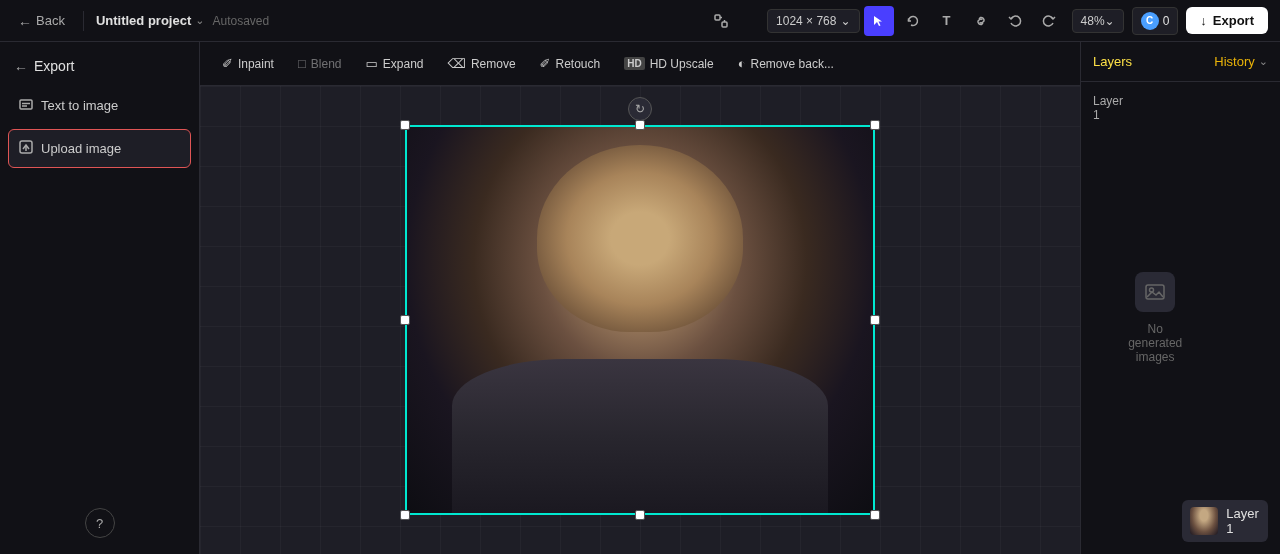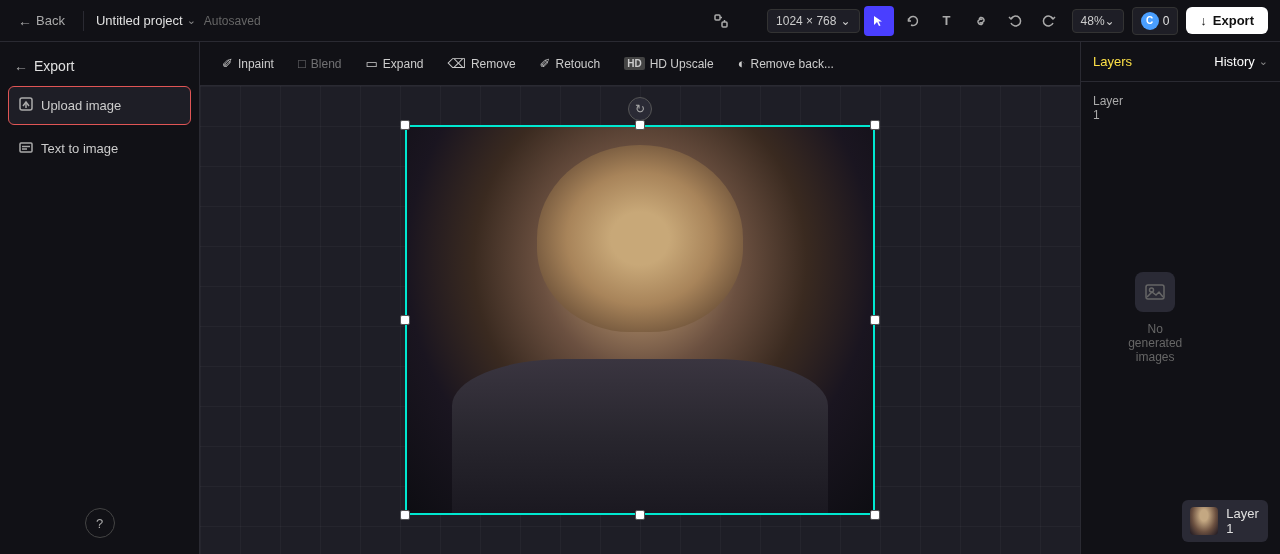--- a/index.html
+++ b/index.html
@@ -42,21 +42,21 @@
       border-radius: 4px;
     }
     .back-arrow { font-size: 14px; }
     .project-name-area {
       display: flex;
       align-items: center;
       gap: 4px;
     }
     .project-name {
       font-size: 13px;
-      font-weight: 400;
+      font-weight: 700;
       color: #e0e0e0;
     }
     .chevron-icon { color: #888; font-size: 11px; cursor: pointer; }
     .autosaved {
       font-size: 12px;
       color: #666;
     }
     .divider-v {
       width: 1px;
       height: 20px;
@@ -341,21 +341,21 @@
     }
     .right-panel-tabs {
       display: flex;
       align-items: center;
       justify-content: space-between;
       padding: 8px 12px;
       border-bottom: 1px solid #2a2a32;
     }
     .right-tab {
       font-size: 13px;
-      color: #ffffff;
+      color: #eab308;
       cursor: pointer;
       padding: 4px 0;
     }
     .right-tab.active {
       color: #fde047;
       font-weight: 500;
     }
     .history-tab-area {
       display: flex;
       align-items: center;
@@ -497,39 +497,39 @@
   </div>
 </div>
 
 <div class="main-layout">
 
   <div class="left-sidebar">
     <div class="create-header">
       <span class="create-header-icon">←</span>
       <span>Export</span>
     </div>
+    <div class="sidebar-btn">
+      <span class="sidebar-btn-icon">
+        <svg width="14" height="14" viewBox="0 0 14 14" fill="none" stroke="currentColor" stroke-width="1.5">
+          <rect x="1" y="3" width="12" height="9" rx="1"></rect>
+          <line x1="3" y1="6.5" x2="11" y2="6.5"></line>
+          <line x1="3" y1="9" x2="8" y2="9"></line>
+        </svg>
+      </span>
+      <span>Text to image</span>
+    </div>
     <div class="sidebar-btn active">
       <span class="sidebar-btn-icon">
         <svg width="14" height="14" viewBox="0 0 14 14" fill="none" stroke="currentColor" stroke-width="1.5">
           <rect x="1" y="1" width="12" height="12" rx="2"></rect>
           <path d="M4 9 L7 5 L10 9"></path>
           <line x1="7" y1="5" x2="7" y2="11"></line>
         </svg>
       </span>
       <span>Upload image</span>
-    </div>
-    <div class="sidebar-btn">
-      <span class="sidebar-btn-icon">
-        <svg width="14" height="14" viewBox="0 0 14 14" fill="none" stroke="currentColor" stroke-width="1.5">
-          <rect x="1" y="3" width="12" height="9" rx="1"></rect>
-          <line x1="3" y1="6.5" x2="11" y2="6.5"></line>
-          <line x1="3" y1="9" x2="8" y2="9"></line>
-        </svg>
-      </span>
-      <span>Text to image</span>
     </div>
     <div class="sidebar-spacer"></div>
     <div class="help-btn">?</div>
   </div>
 
   <div class="canvas-area">
 
     <div class="toolbar">
       <div class="toolbar-btn">
         <span class="toolbar-btn-icon">✐</span>

